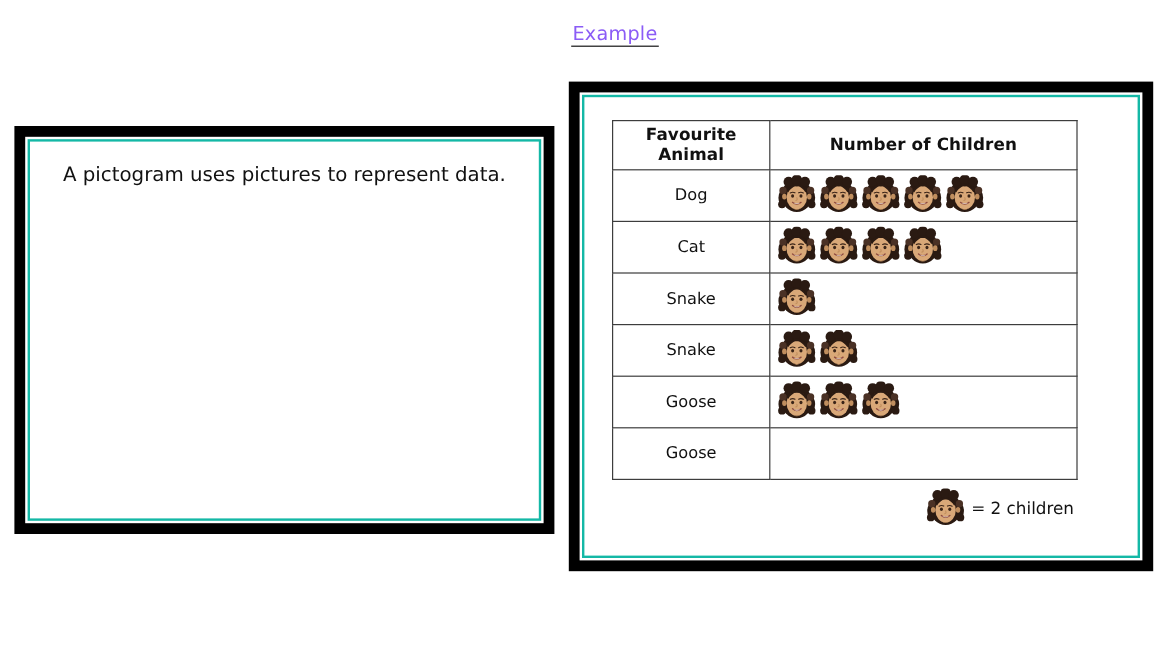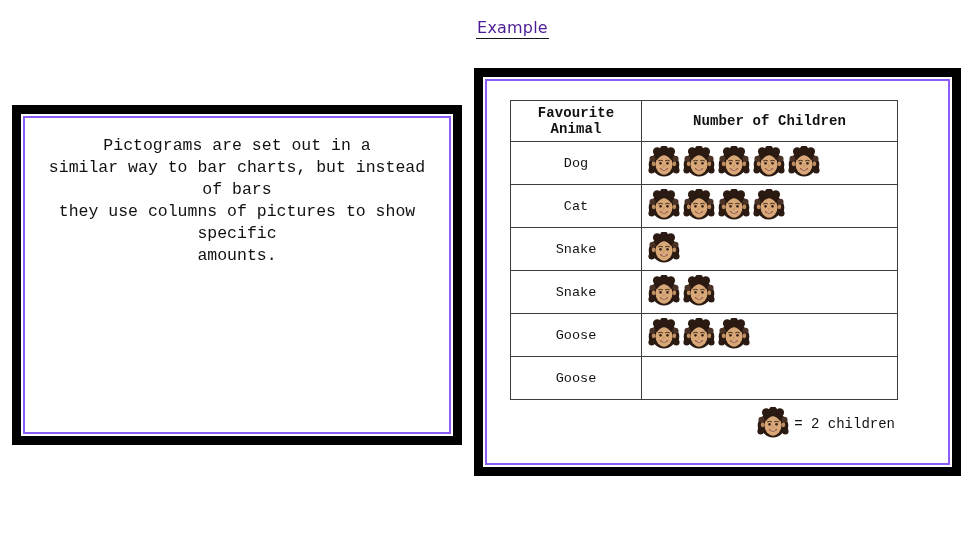--- a/index.html
+++ b/index.html
@@ -18,21 +18,21 @@
 
   
   #example-heading {
     position: absolute;
     left: 0;
     top: 18px;
     width: 975px;
     text-align: center;
     font-size: 16px;
     letter-spacing: 0.2px;
-    color: #4c1d95;
+    color: #8b5cf6;
   }
   #example-heading .ex-inner {
     display: inline-block;
     border-bottom: 1.6px solid #141414;
     padding: 0 1px 1px 1px;
     margin-left: 50px;
   }
 
   
   .frame-outer {
@@ -44,25 +44,24 @@
   .frame-mid {
     width: 100%;
     height: 100%;
     background: #ffffff;
     padding: 2px;
     box-sizing: border-box;
   }
   .frame-inner {
     width: 100%;
     height: 100%;
-    border: 2px solid #8b5cf6;
+    border: 2px solid #14b8a6;
     background: #ffffff;
     box-sizing: border-box;
     padding: 3px;
-    font-family: Liberation Mono, monospace;
   }
   .frame-canvas {
     width: 100%;
     height: 100%;
     background: #ffffff;
     box-sizing: border-box;
     position: relative;
     overflow: hidden;
   }
 
@@ -175,21 +174,21 @@
 
 <div id="example-heading">
   <span class="ex-inner">Example</span>
 </div>
 
 <div class="frame-outer" id="info-panel">
   <div class="frame-mid">
     <div class="frame-inner">
       <div class="frame-canvas">
         <div id="info-body">
-          <p class="info-para">Pictograms are set out in a<br>similar way to bar charts, but instead of bars<br>they use columns of pictures to show specific<br>amounts.</p>
+          <p class="info-para">A pictogram uses pictures to represent data.</p>
         </div>
       </div>
     </div>
   </div>
 </div>
 
 <div class="frame-outer" id="example-panel">
   <div class="frame-mid">
     <div class="frame-inner">
       <div class="frame-canvas">

